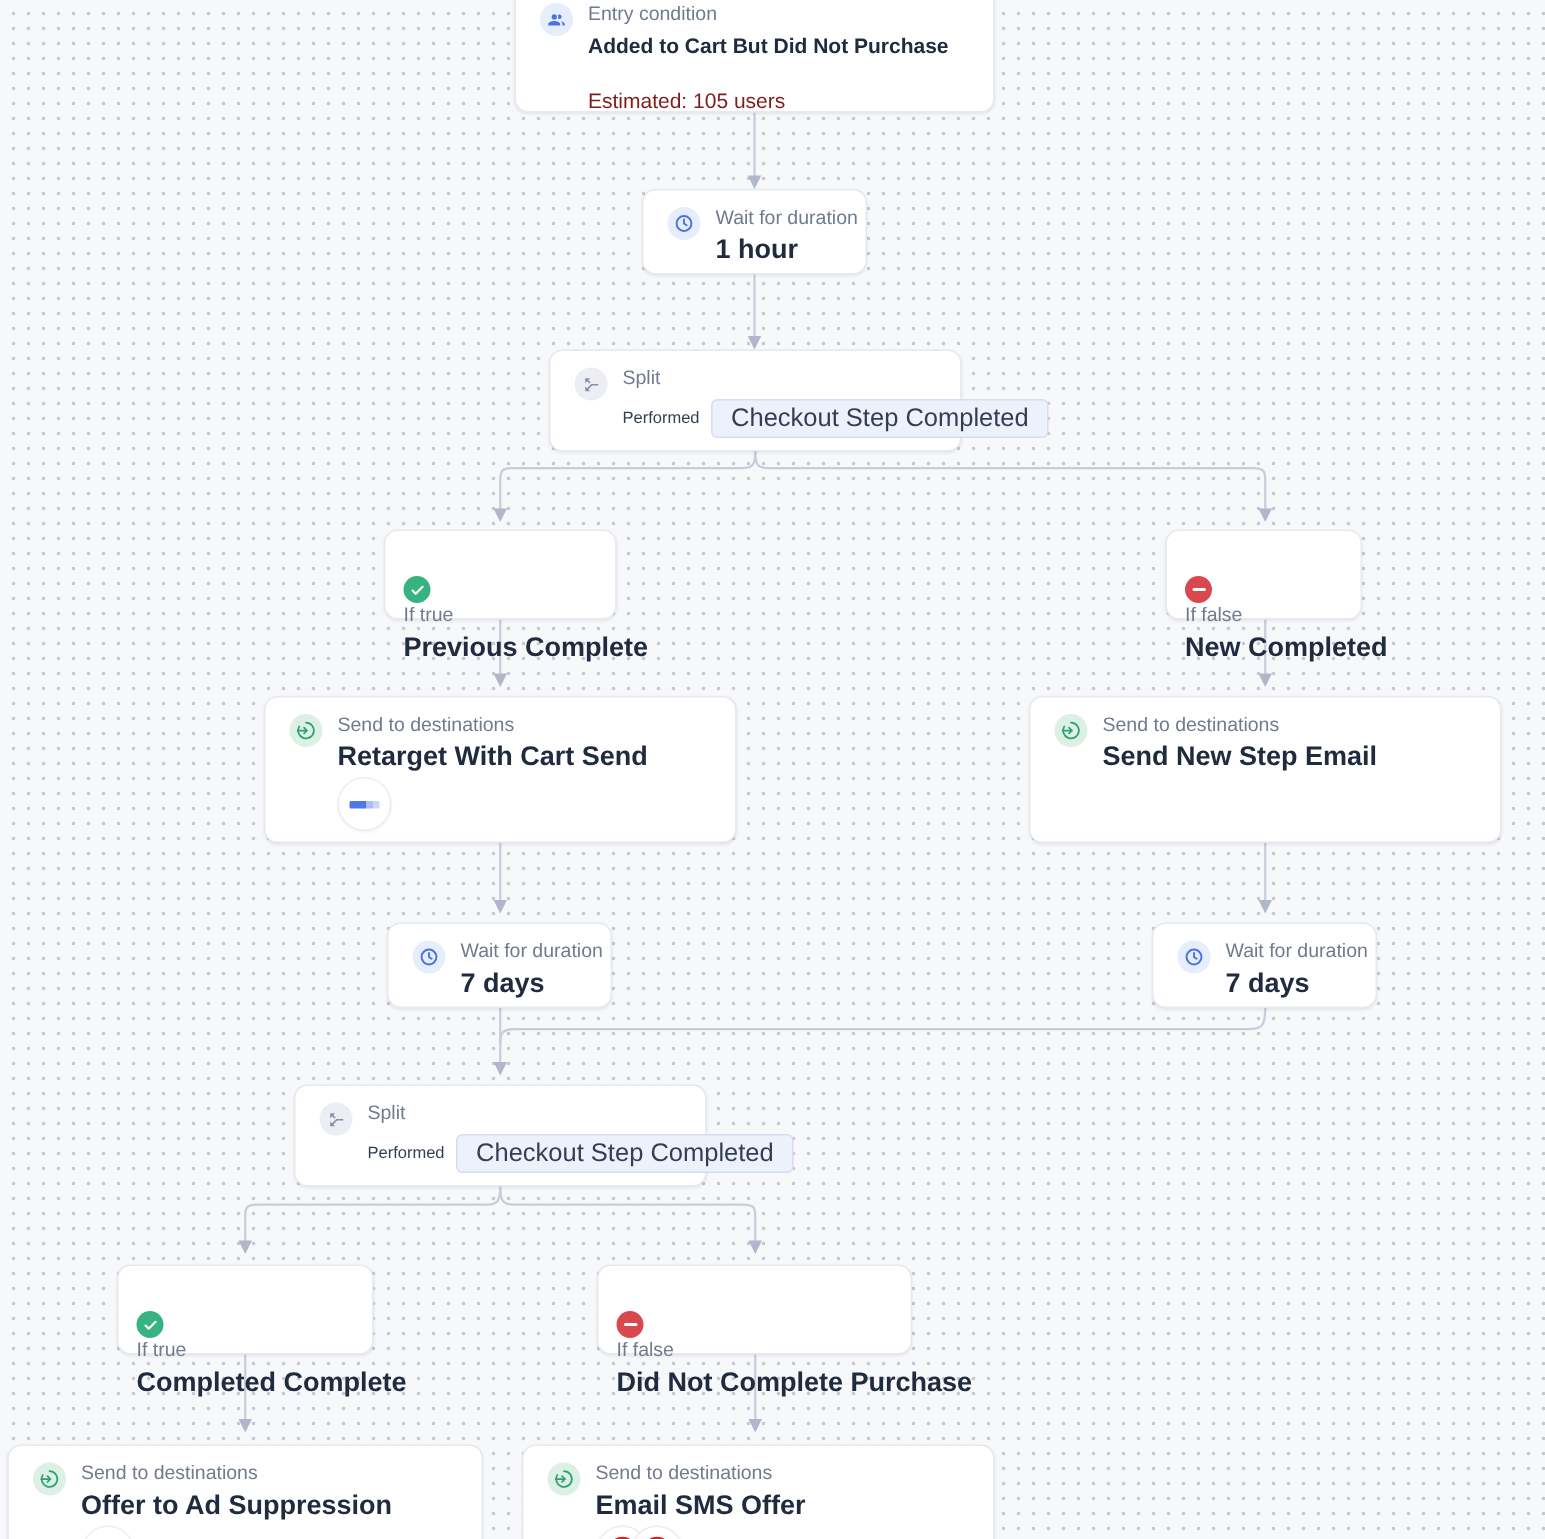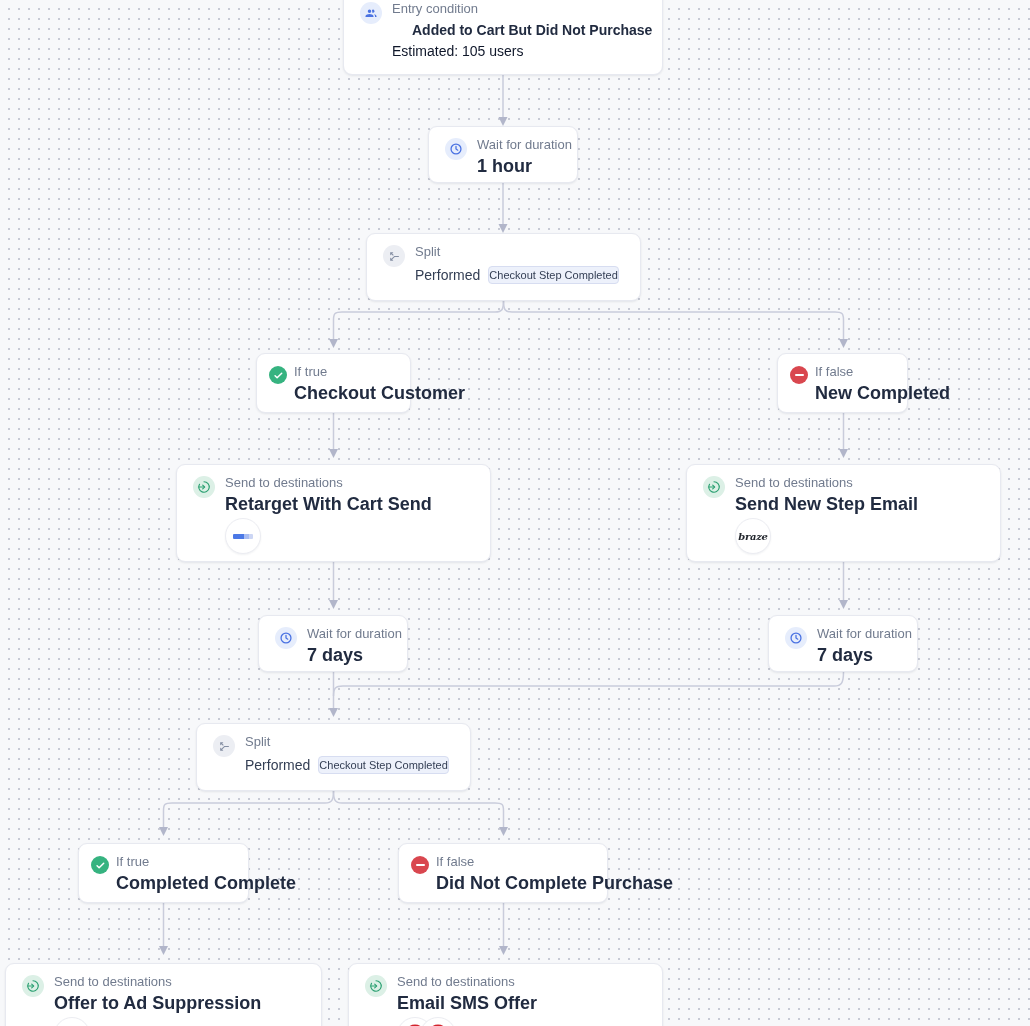--- a/index.html
+++ b/index.html
@@ -12,30 +12,30 @@
     border:1px solid #e7e9f0;border-radius:9px;
     box-shadow:0 1px 2px rgba(20,30,60,.05),0 1px 3px rgba(20,30,60,.04);
     padding:10px 16px 12px;display:flex;align-items:flex-start;}
   .ic{flex:0 0 auto;width:22px;height:22px;border-radius:50%;display:flex;
     align-items:center;justify-content:center;margin-right:10px;margin-top:1px;}
   .ic-blue{background:#e6edfc;}
   .ic-gray{background:#eceef3;}
   .ic-greensoft{background:#dcf0e6;}
   .ic-solid-green{background:#36b380;width:18px;height:18px;margin-right:7px;margin-top:2px;}
   .ic-solid-red{background:#d9474f;width:18px;height:18px;margin-right:7px;margin-top:2px;}
-  .node.ifnode{padding:10px 12px 12px;}
+  .node.ifnode{padding:28px 12px 12px;flex-direction:column;}
   .meta{display:flex;flex-direction:column;min-width:0;}
   .tl{font-size:13px;line-height:16px;color:#717b8e;white-space:nowrap;}
   .tt{font-size:18px;line-height:17px;font-weight:700;color:#212b40;margin-top:5px;white-space:nowrap;}
-  .node.entry .tt{font-size:14px;margin-left:20px;}
-  .sub{font-size:14px;line-height:17px;color:#0f172a;margin-top:4px;white-space:nowrap;}
+  .node.entry .tt{font-size:14px;}
+  .sub{font-size:14px;line-height:17px;color:#7f1d1d;margin-top:20px;white-space:nowrap;}
   .cond{display:flex;align-items:center;margin-top:6px;white-space:nowrap;}
-  .pf{font-size:14px;color:#333e54;}
-  .chip{display:inline-block;margin-left:8px;padding:2px 0;background:#edf1fb;
-    border:1px solid #d7ddf1;border-radius:4px;font-size:11px;color:#333e54;}
+  .pf{font-size:11px;color:#333e54;}
+  .chip{display:inline-block;margin-left:8px;padding:2px 12px;background:#edf1fb;
+    border:1px solid #d7ddf1;border-radius:4px;font-size:17px;color:#333e54;}
   .logos{display:flex;margin-top:5px;}
   .logo{width:34px;height:34px;border-radius:50%;background:#fff;border:1px solid #ecedf2;
     box-shadow:0 1px 2px rgba(20,30,60,.06);display:flex;align-items:center;justify-content:center;}
   .logo + .logo{margin-left:-13px;}
   .wm{width:20px;height:5px;border-radius:1px;
     background:linear-gradient(90deg,#4c79e6 0 55%,#a9bdf2 55% 78%,#ccd6f4 78% 100%);}
   .braze{font-family:"DejaVu Serif",serif;font-style:italic;font-weight:bold;
     font-size:10px;color:#23272e;letter-spacing:-.3px;}
   .minusbar{width:9px;height:2.5px;background:#fff;border-radius:1px;}
 </style>
@@ -110,21 +110,21 @@
   </div>
 
   <div class="node ifnode" style="left:256px;top:353px;width:155px;height:60px">
     <span class="ic ic-solid-green">
       <svg viewBox="0 0 24 24" width="11" height="11" fill="none" stroke="#fff" stroke-width="3.2" stroke-linecap="round" stroke-linejoin="round">
           <path d="M4.5 12.5l4.5 4.5 10-10"></path>
         </svg>
     </span>
     <div class="meta">
       <div class="tl">If true</div>
-      <div class="tt">Checkout Customer</div>
+      <div class="tt">Previous Complete</div>
     </div>
   </div>
 
   <div class="node ifnode" style="left:777px;top:353px;width:131px;height:60px">
     <span class="ic ic-solid-red">
       <span class="minusbar"></span>
     </span>
     <div class="meta">
       <div class="tl">If false</div>
       <div class="tt">New Completed</div>
@@ -154,25 +154,20 @@
     <span class="ic ic-greensoft">
       <svg viewBox="0 0 24 24" width="14" height="14" fill="none" stroke="#2da173" stroke-width="2" stroke-linecap="round" stroke-linejoin="round">
           <path d="M12 3a9 9 0 1 1-7.7 4.3"></path>
           <path d="M2.5 12H13"></path>
           <path d="M9.8 8.8 13 12l-3.2 3.2"></path>
         </svg>
     </span>
     <div class="meta">
       <div class="tl">Send to destinations</div>
       <div class="tt">Send New Step Email</div>
-      <div class="logos">
-        <span class="logo">
-            <i class="braze">braze</i>
-          </span>
-      </div>
     </div>
   </div>
 
   <div class="node" style="left:258px;top:615px;width:150px;height:57px">
     <span class="ic ic-blue">
       <svg viewBox="0 0 24 24" width="14" height="14" fill="none" stroke="#4a72e2" stroke-width="2.2" stroke-linecap="round">
           <circle cx="12" cy="12" r="8.5"></circle>
           <path d="M12 7.5V12l3 2"></path>
         </svg>
     </span>

